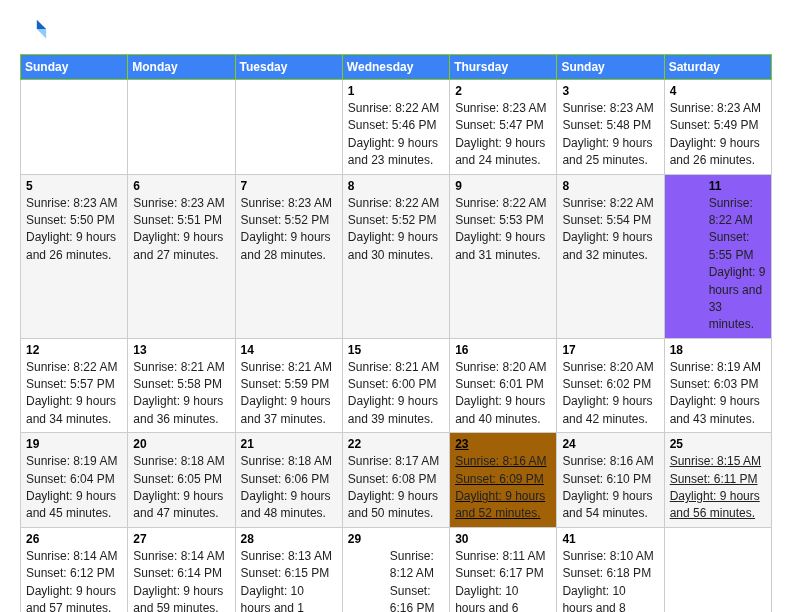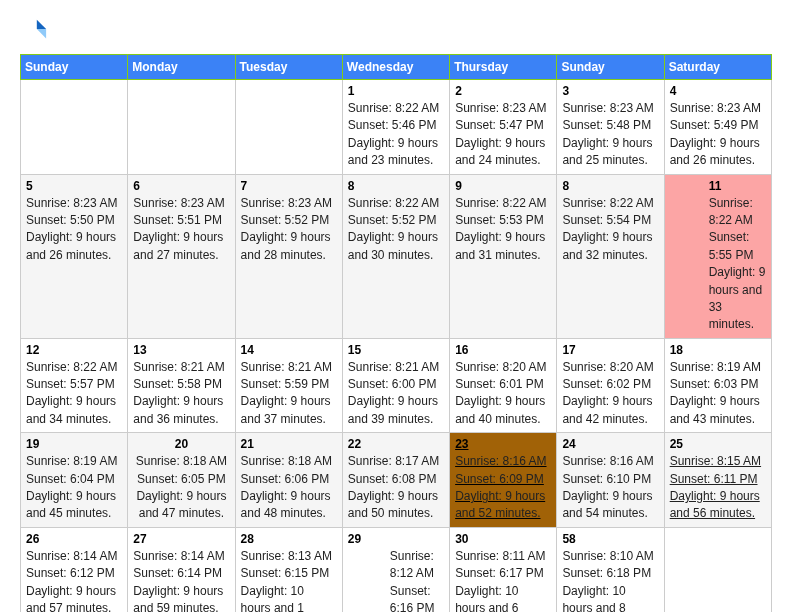--- a/index.html
+++ b/index.html
@@ -186,21 +186,21 @@
             <div class="day-info" style="white-space: pre-line;">Sunrise: 8:22 AM
 Sunset: 5:53 PM
 Daylight: 9 hours and 31 minutes.</div>
           </td>
           <td style="background: rgb(245, 245, 245);">
             <span class="day-num">8</span>
             <div class="day-info" style="white-space: pre-line;">Sunrise: 8:22 AM
 Sunset: 5:54 PM
 Daylight: 9 hours and 32 minutes.</div>
           </td>
-          <td style="background: #fca5a5; padding-left: 44px;">
+          <td style="background: #8b5cf6; padding-left: 44px;">
             <span class="day-num">11</span>
             <div class="day-info" style="white-space: pre-line;">Sunrise: 8:22 AM
 Sunset: 5:55 PM
 Daylight: 9 hours and 33 minutes.</div>
           </td>
         </tr>
         <tr>
           <td>
             <span class="day-num">12</span>
             <div class="day-info" style="white-space: pre-line;">Sunrise: 8:22 AM
@@ -244,21 +244,21 @@
 Daylight: 9 hours and 43 minutes.</div>
           </td>
         </tr>
         <tr>
           <td style="background: rgb(245, 245, 245);">
             <span class="day-num">19</span>
             <div class="day-info" style="white-space: pre-line;">Sunrise: 8:19 AM
 Sunset: 6:04 PM
 Daylight: 9 hours and 45 minutes.</div>
           </td>
-          <td style="background: rgb(245, 245, 245); text-align: center;">
+          <td style="background: rgb(245, 245, 245);">
             <span class="day-num">20</span>
             <div class="day-info" style="white-space: pre-line;">Sunrise: 8:18 AM
 Sunset: 6:05 PM
 Daylight: 9 hours and 47 minutes.</div>
           </td>
           <td style="background: rgb(245, 245, 245);">
             <span class="day-num">21</span>
             <div class="day-info" style="white-space: pre-line;">Sunrise: 8:18 AM
 Sunset: 6:06 PM
 Daylight: 9 hours and 48 minutes.</div>
@@ -313,21 +313,21 @@
 Sunset: 6:16 PM
 Daylight: 10 hours and 3 minutes.</div>
           </td>
           <td>
             <span class="day-num">30</span>
             <div class="day-info" style="white-space: pre-line;">Sunrise: 8:11 AM
 Sunset: 6:17 PM
 Daylight: 10 hours and 6 minutes.</div>
           </td>
           <td>
-            <span class="day-num">58</span>
+            <span class="day-num">41</span>
             <div class="day-info" style="white-space: pre-line;">Sunrise: 8:10 AM
 Sunset: 6:18 PM
 Daylight: 10 hours and 8 minutes.</div>
           </td>
           <td class="empty"></td>
         </tr>
       </tbody>
   </table>
 </div>
 

